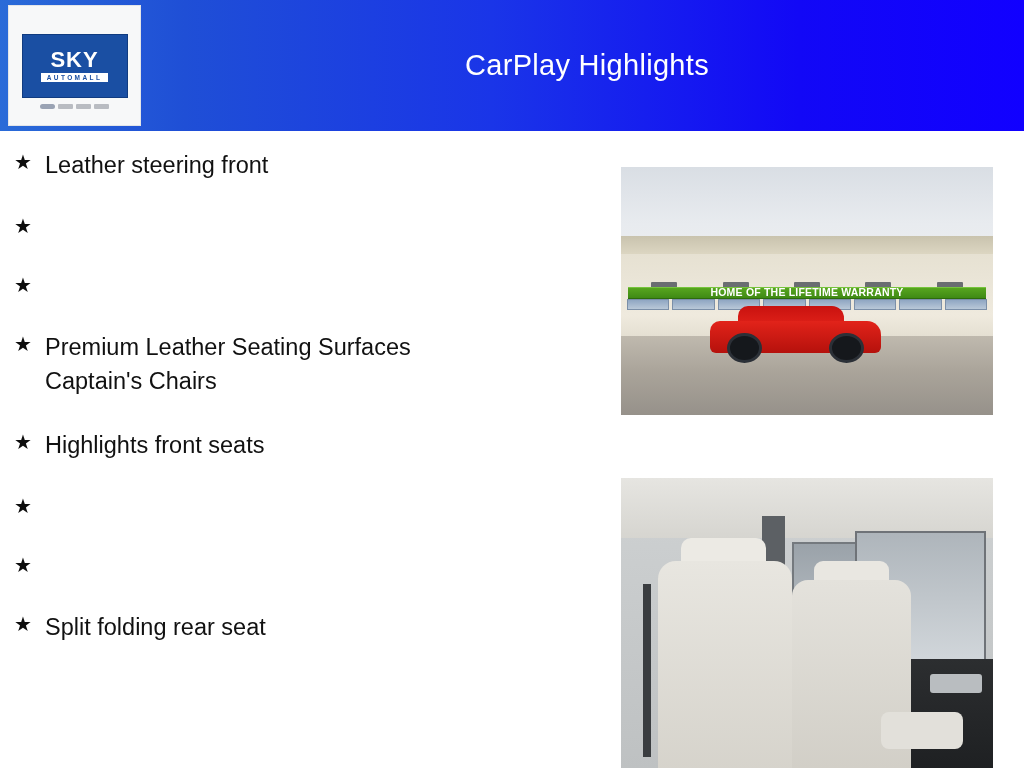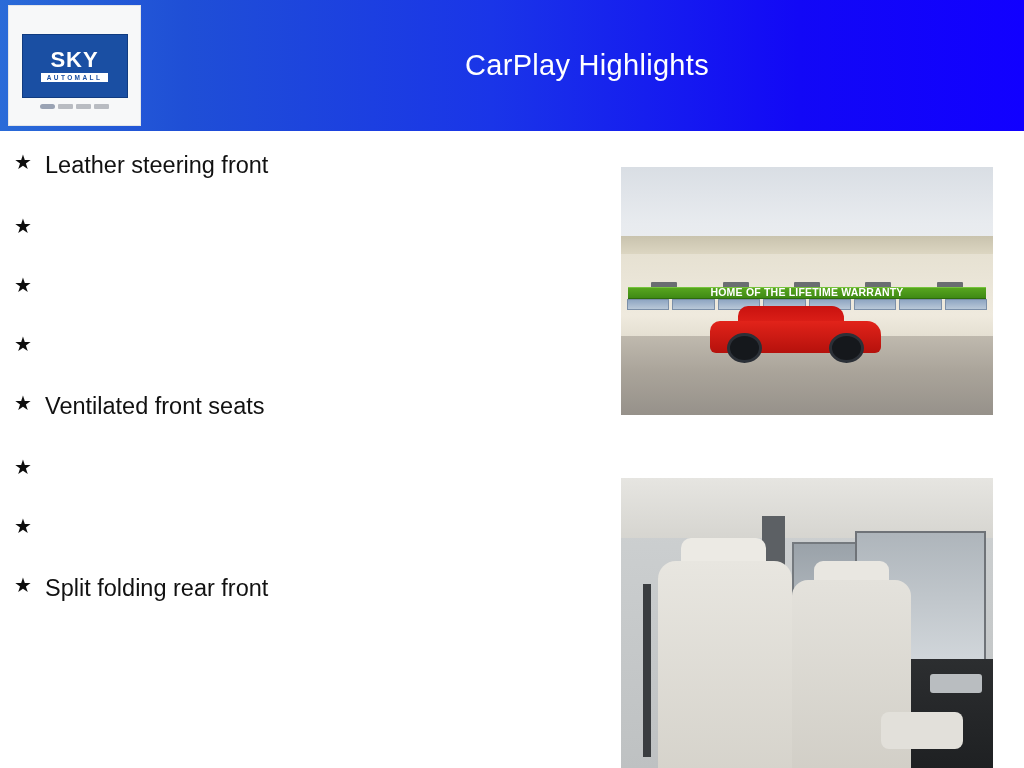--- a/index.html
+++ b/index.html
@@ -271,34 +271,36 @@
         <div class="bullet-text">Leather steering front</div>
       </div>
       <div class="bullet">
         <div class="bullet-star">★</div>
       </div>
       <div class="bullet">
         <div class="bullet-star">★</div>
       </div>
       <div class="bullet">
         <div class="bullet-star">★</div>
-      </div>
-      <div class="bullet">
-        <div class="bullet-star">★</div>
-        <div class="bullet-text">Ventilated front seats</div>
-      </div>
-      <div class="bullet">
-        <div class="bullet-star">★</div>
-      </div>
-      <div class="bullet">
-        <div class="bullet-star">★</div>
-      </div>
-      <div class="bullet">
-        <div class="bullet-star">★</div>
-        <div class="bullet-text">Split folding rear front</div>
+        <div class="bullet-text">Premium Leather Seating Surfaces
+Captain's Chairs</div>
+      </div>
+      <div class="bullet">
+        <div class="bullet-star">★</div>
+        <div class="bullet-text">Highlights front seats</div>
+      </div>
+      <div class="bullet">
+        <div class="bullet-star">★</div>
+      </div>
+      <div class="bullet">
+        <div class="bullet-star">★</div>
+      </div>
+      <div class="bullet">
+        <div class="bullet-star">★</div>
+        <div class="bullet-text">Split folding rear seat</div>
       </div>
     </div>
 
     <div class="photo photo-dealership">
       <div class="d-sky"></div>
       <div class="d-roof"></div>
       <div class="d-building">
         <div class="d-logos">
           <span></span>
           <span></span>

